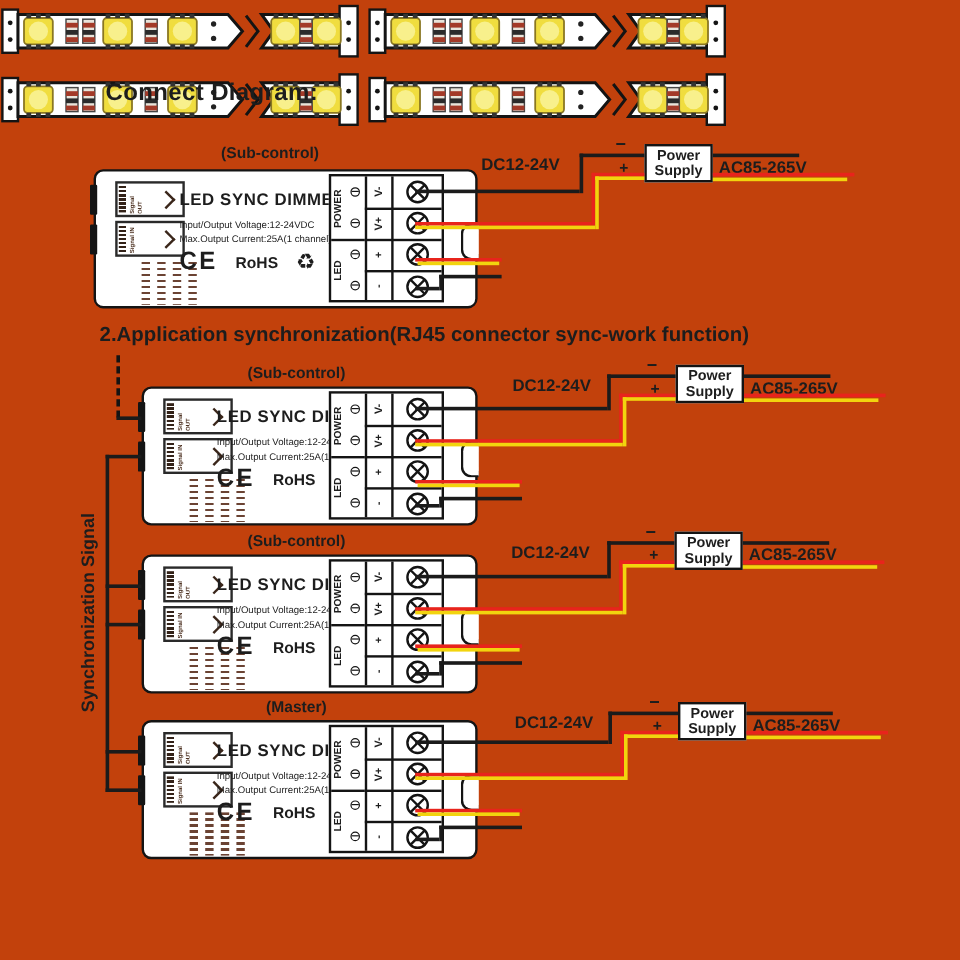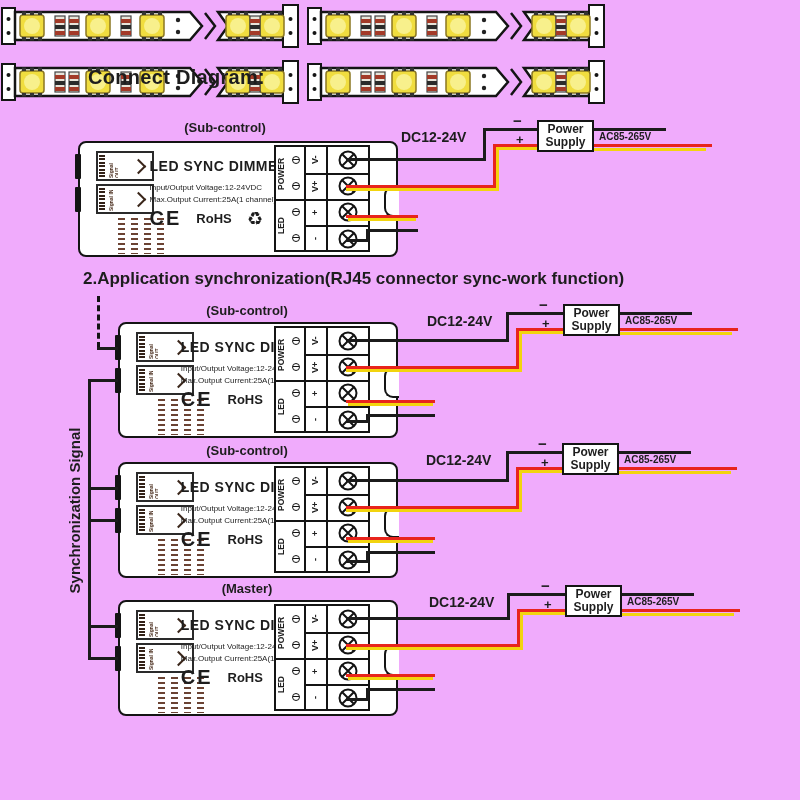--- a/index.html
+++ b/index.html
@@ -1,16 +1,16 @@
 <!DOCTYPE html>
 <html><head>
 <meta charset="utf-8">
 <style>
   html,body{margin:0;padding:0;background:#fff;}
-  #canvas{position:relative;width:800px;height:800px;background:#f0abfc;overflow:hidden;
+  #canvas{position:relative;width:800px;height:800px;background:#c2410c;overflow:hidden;
           font-family:"Liberation Sans","DejaVu Sans",sans-serif;color:#1d1d1d;}
   .abs{position:absolute;}
   .h-title{font-size:20px;font-weight:bold;letter-spacing:.3px;}
   .h-sec{font-size:17px;font-weight:bold;}
   .unit-role{font-size:13px;font-weight:bold;text-align:center;}
   
   .device{position:absolute;height:116px;border:2.5px solid #141414;border-radius:8px;background:#fff;box-sizing:border-box;}
   .device .tab{position:absolute;left:-5px;width:6px;background:#141414;border-radius:1px;}
   .device .tab1{top:11px;height:25px;} .device .tab2{top:44px;height:25px;}
   .conn{position:absolute;left:16px;width:58px;height:30px;border:2px solid #2a2a2a;background:#fff;box-sizing:border-box;}
@@ -44,21 +44,21 @@
        writing-mode:vertical-rl;transform:rotate(180deg);text-align:center;line-height:17px;}
   .bscrew{position:absolute;left:61px;}
   .notch{position:absolute;right:-3px;top:43px;width:13px;height:27px;border:2px solid #141414;border-right:none;
        border-radius:9px 0 0 9px;background:#fff;}
   
   .pswrap{position:absolute;width:330px;height:56px;}
   .psbox{position:absolute;left:140px;top:10px;width:57px;height:32px;border:2.5px solid #141414;background:#fff;
        box-sizing:border-box;display:flex;flex-direction:column;align-items:center;justify-content:center;
        font-size:12px;font-weight:bold;line-height:13px;}
   .dc{position:absolute;left:4px;top:19px;font-size:14px;font-weight:bold;}
-  .ac{position:absolute;left:202px;top:21px;font-size:10px;font-weight:bold;white-space:nowrap;}
+  .ac{position:absolute;left:202px;top:21px;font-size:14px;font-weight:bold;white-space:nowrap;}
   .psminus{position:absolute;left:116px;top:2px;font-size:15px;font-weight:bold;}
   .psplus{position:absolute;left:119px;top:22px;font-size:13px;font-weight:bold;}
   
   .wire{position:absolute;}
   .dash{position:absolute;border-left:3px dashed #141414;}
   
   .sync-label{position:absolute;width:260px;text-align:center;font-size:15px;font-weight:bold;
        transform:rotate(-90deg);white-space:nowrap;}
 </style>
 </head>

